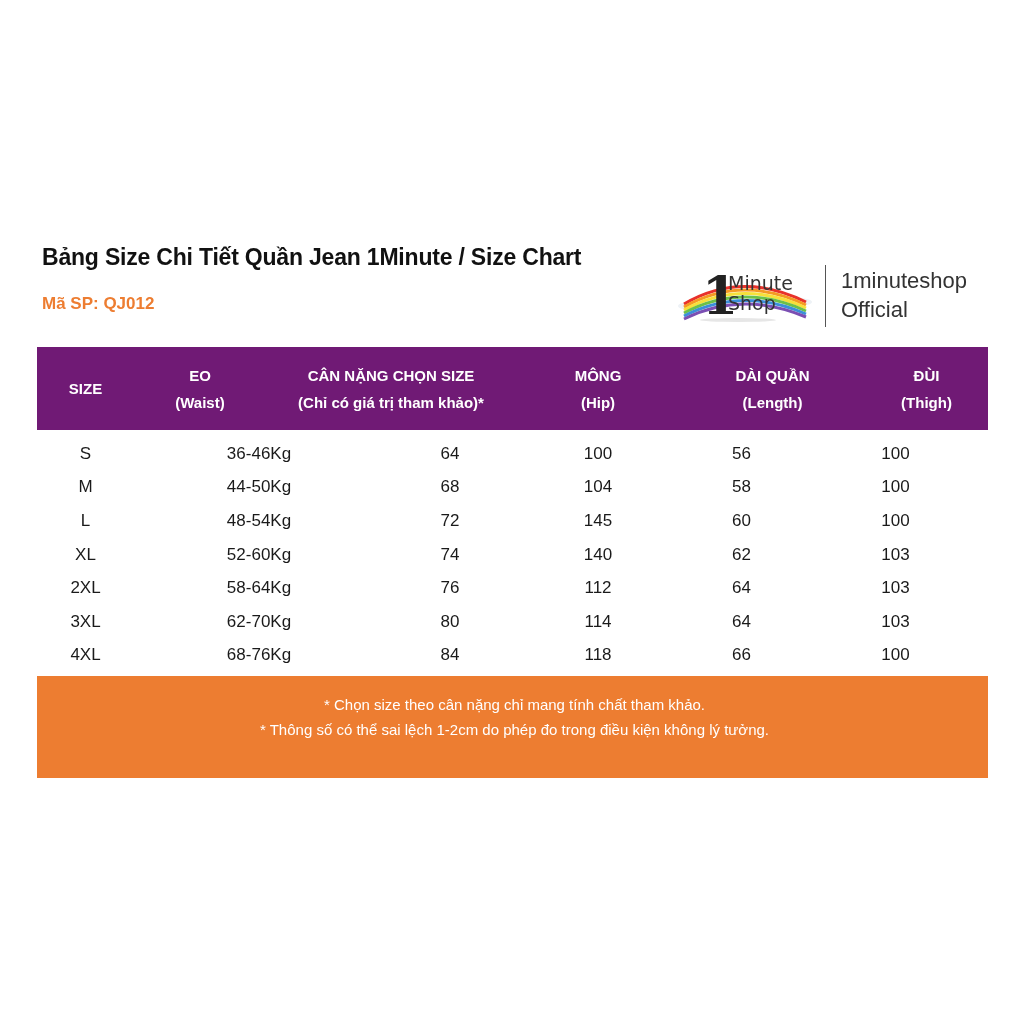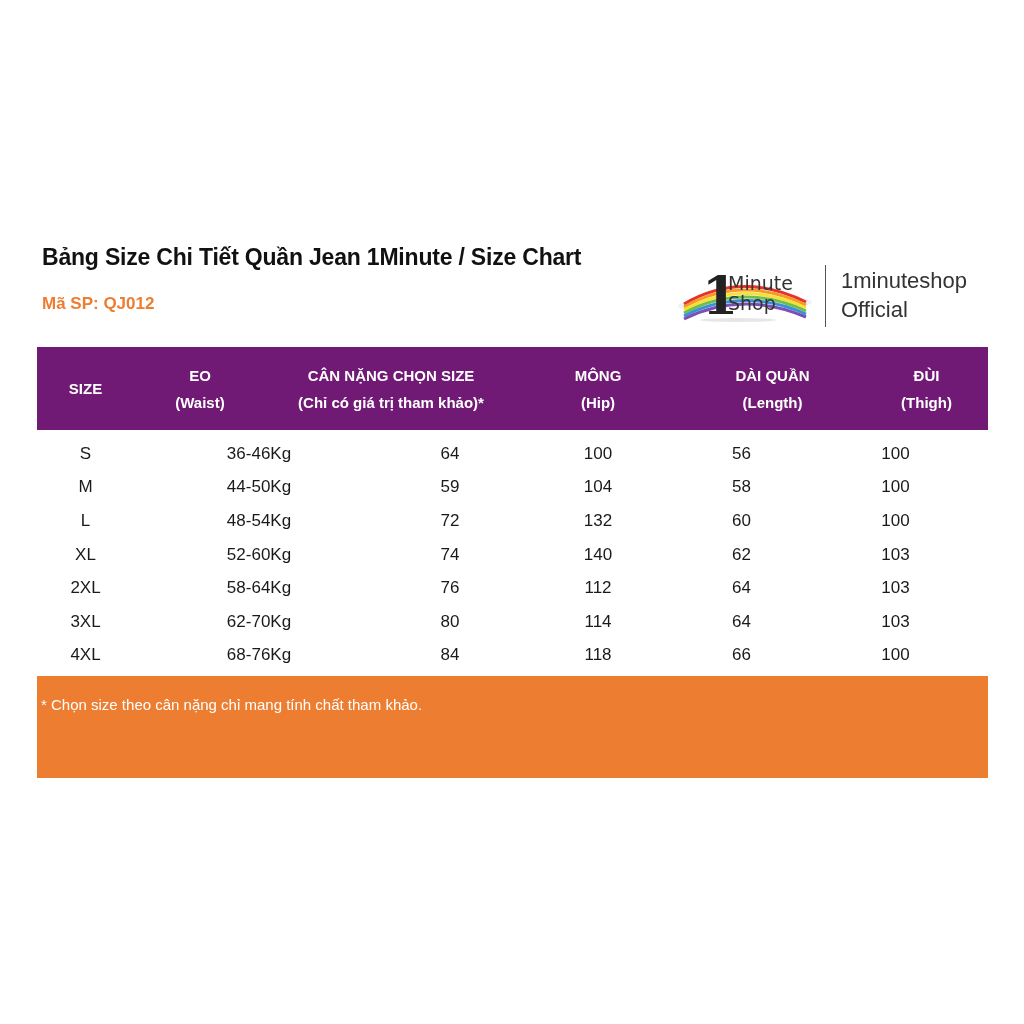--- a/index.html
+++ b/index.html
@@ -45,21 +45,21 @@
     .c2 { width: 250px; }
     .c3 { width: 132px; }
     .c4 { width: 164px; }
     .c5 { width: 123px; }
     .c6 { width: 185px; }
 
     .notes {
       position: absolute; left: 37px; top: 676px; width: 951px; height: 102px;
       background: #ED7D31; padding: 17px 0 0 4px;
     }
-    .note { color: #ffffff; font-size: 15px; line-height: 24.5px; white-space: nowrap; }
+    .note { color: #ffffff; font-size: 15px; line-height: 24.5px; white-space: nowrap; text-align: center; }
   </style>
 </head>
 <body>
 
 <div class="title">Bảng Size Chi Tiết Quần Jean 1Minute / Size Chart</div>
 <div class="code">Mã SP: QJ012</div>
 
 <div class="logo">
   <svg width="140" height="62" viewBox="0 0 140 62">
     <ellipse cx="14" cy="44" rx="12" ry="4" fill="#eef2f6"></ellipse>
@@ -114,30 +114,30 @@
       <div class="td c1">S</div>
       <div class="td c2">36-46Kg</div>
       <div class="td c3">64</div>
       <div class="td c4">100</div>
       <div class="td c5">56</div>
       <div class="td c6">100</div>
     </div>
     <div class="tr">
       <div class="td c1">M</div>
       <div class="td c2">44-50Kg</div>
-      <div class="td c3">59</div>
+      <div class="td c3">68</div>
       <div class="td c4">104</div>
       <div class="td c5">58</div>
       <div class="td c6">100</div>
     </div>
     <div class="tr">
       <div class="td c1">L</div>
       <div class="td c2">48-54Kg</div>
       <div class="td c3">72</div>
-      <div class="td c4">132</div>
+      <div class="td c4">145</div>
       <div class="td c5">60</div>
       <div class="td c6">100</div>
     </div>
     <div class="tr">
       <div class="td c1">XL</div>
       <div class="td c2">52-60Kg</div>
       <div class="td c3">74</div>
       <div class="td c4">140</div>
       <div class="td c5">62</div>
       <div class="td c6">103</div>
@@ -164,13 +164,14 @@
       <div class="td c3">84</div>
       <div class="td c4">118</div>
       <div class="td c5">66</div>
       <div class="td c6">100</div>
     </div>
   </div>
 </div>
 
 <div class="notes">
   <div class="note">* Chọn size theo cân nặng chỉ mang tính chất tham khảo.</div>
+  <div class="note">* Thông số có thể sai lệch 1-2cm do phép đo trong điều kiện không lý tưởng.</div>
 </div>
 
 </body></html>

